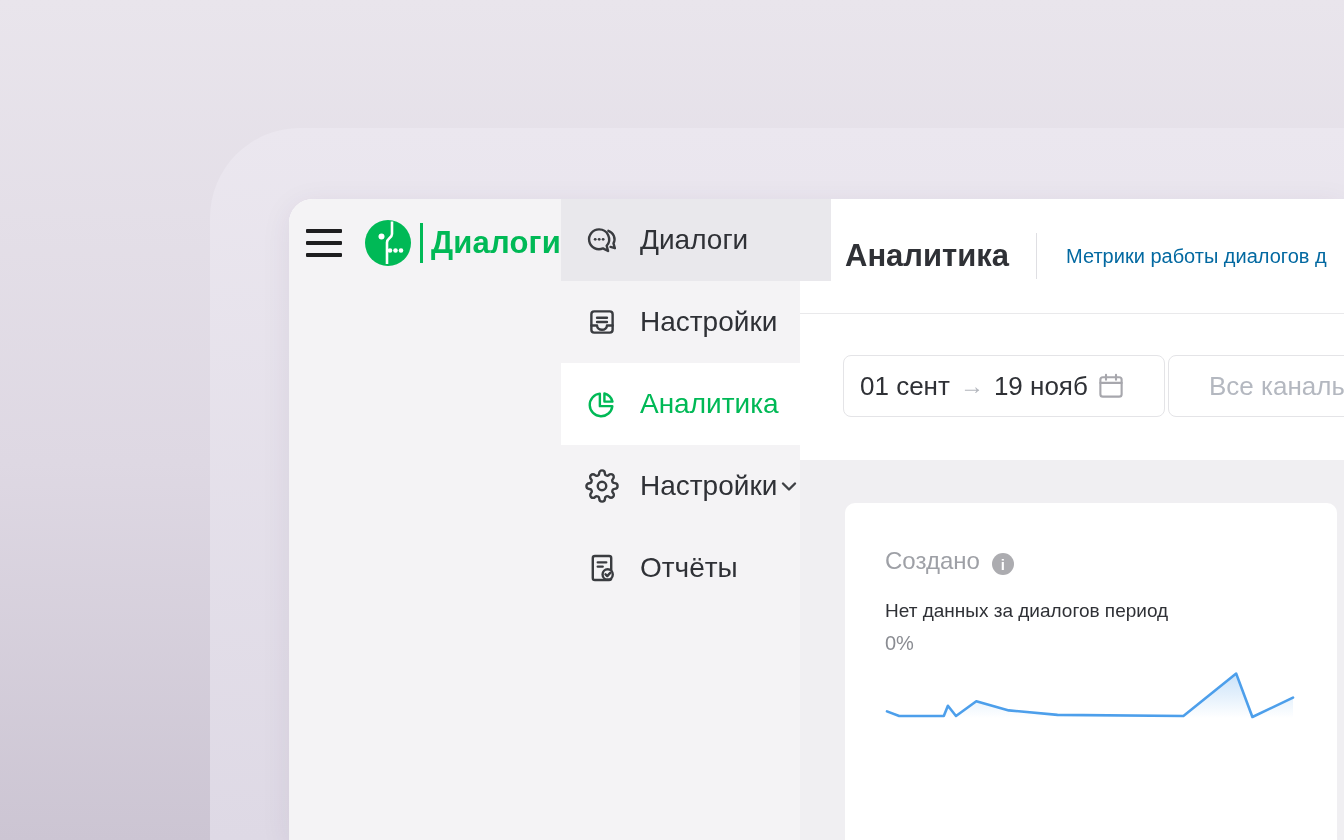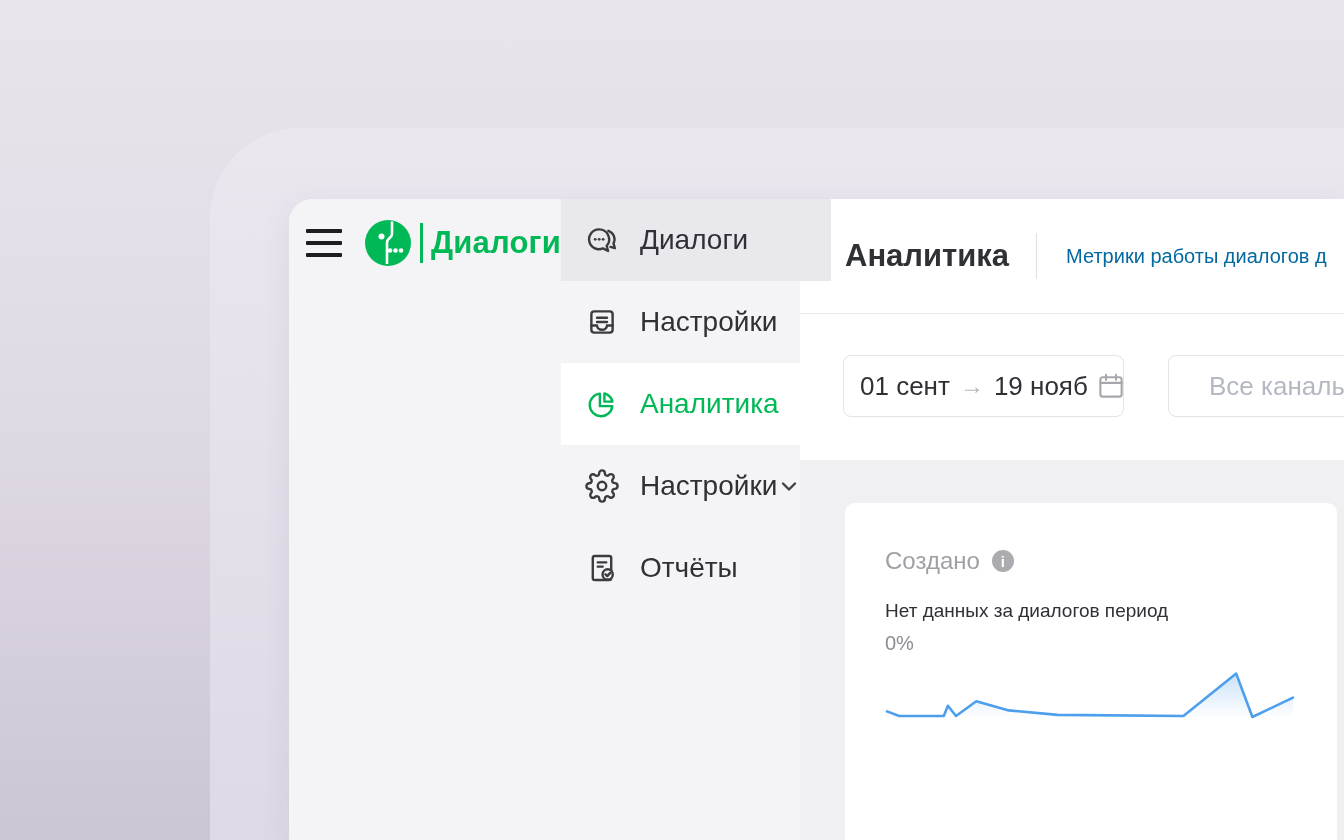--- a/index.html
+++ b/index.html
@@ -39,35 +39,35 @@
 
   
   .main { flex:1; min-width:0; background:#f0eff2; display:flex; flex-direction:column; }
   .main-header { height:115px; background:#fff; border-bottom:1px solid #e9e9eb;
     display:flex; align-items:center; padding-left:45px; overflow:hidden; flex-shrink:0; }
   .page-title { font-size:31px; font-weight:700; color:#2f3136; white-space:nowrap; }
   .hdr-divider { width:1px; height:46px; background:#dfdfe3; margin:0 29px 0 27px; flex-shrink:0; }
   .subtitle { font-size:20px; color:#0369a1; white-space:nowrap; }
 
   .toolbar { height:146px; background:#fff; position:relative; flex-shrink:0; }
-  .datebox { position:absolute; left:43px; top:41px; width:281px; height:62px;
+  .datebox { position:absolute; left:43px; top:41px; width:322px; height:62px;
     border:1px solid #e4e4e7; border-radius:8px; background:#fff;
     display:flex; align-items:center; padding:0 12px 0 16px; font-size:26px; color:#2f3136;
     cursor:pointer; overflow:hidden; white-space:nowrap; }
   .datebox .arrow { color:#b3b6bd; margin:0 10px; font-size:24px; }
   .datebox .cal { margin-left:8px; flex-shrink:0; display:flex; }
   .datebox .cal svg { width:30px; height:30px; stroke:#a7a7ad; fill:none; stroke-width:1.7; stroke-linecap:round; }
   .selectbox { position:absolute; left:368px; top:41px; right:-10px; height:62px;
     border:1px solid #e4e4e7; border-radius:8px; background:#fff;
     display:flex; align-items:center; padding-left:40px; font-size:26px; color:#b4b8c0; cursor:pointer; }
 
   .content { flex:1; position:relative; }
   .card { position:absolute; left:45px; top:43px; width:492px; height:420px;
     background:#fff; border-radius:10px; padding:44px 40px; }
-  .card-title-row { display:flex; align-items:center; gap:12px; }
+  .card-title-row { display:flex; align-items:flex-end; gap:12px; }
   .card-title { font-size:24px; color:#9ea0a6; }
   .info-badge { width:22px; height:22px; border-radius:50%; background:#acacb0; color:#fff;
     font-size:15px; font-weight:700; display:flex; align-items:center; justify-content:center; cursor:pointer; }
   .card-value { font-size:49px; font-weight:800; color:#2f3136; margin-top:12px; letter-spacing:0.5px; }
   .card-note { font-size:19px; color:#2f3136; margin-top:25px; }
   .card-delta { font-size:20px; color:#8a8c92; margin-top:10px; }
   .chart-wrap { margin-top:8px; width:412px; height:58px; }
 </style>
 </head>
 <body>

